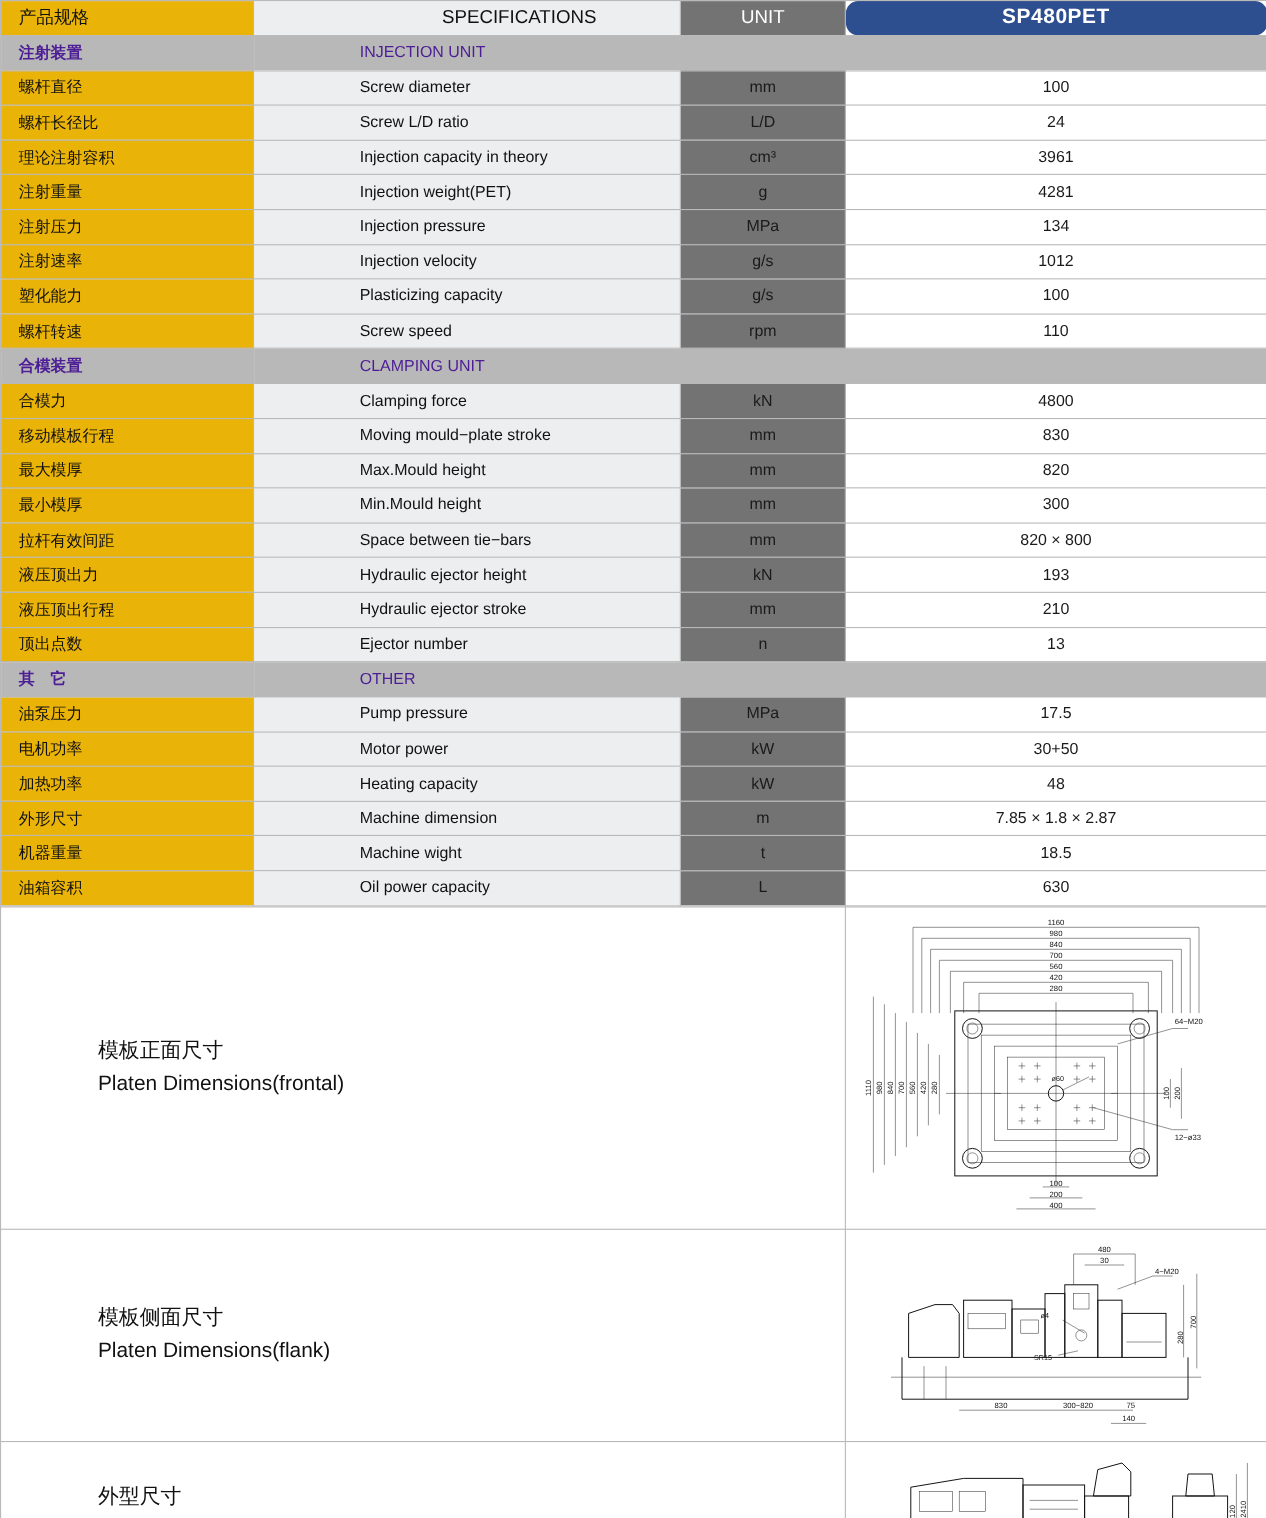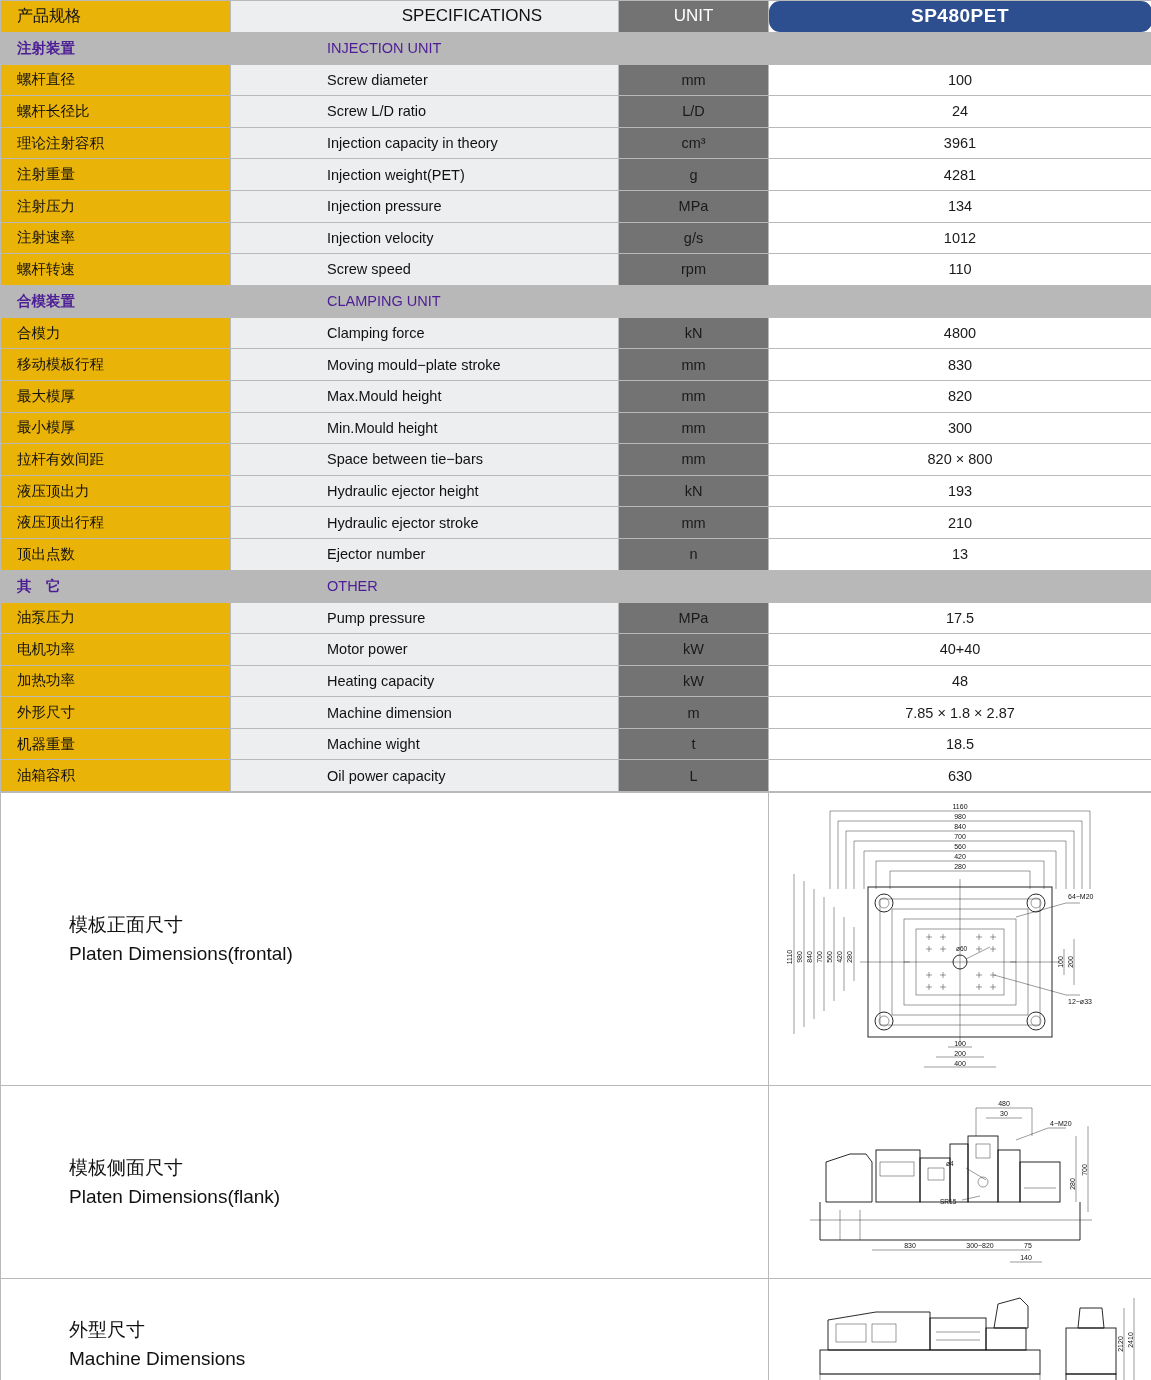--- a/index.html
+++ b/index.html
@@ -51,21 +51,21 @@
     height:29px;
   }
   tr.section td.en{font-weight:normal;background:#b8b8b8 !important;}
   tr.section td.unit, tr.section td.val{background:#b8b8b8 !important;}
 
   
   .diagrams{width:1151px;border-collapse:collapse;table-layout:fixed;}
   .diagrams col.left{width:768px;}
   .diagrams col.right{width:383px;}
   .diagrams td{border:1px solid #b9b9b9;vertical-align:middle;}
-  .dlabel{padding-left:68px;margin-top:13px;}
+  .dlabel{padding-left:88px;margin-top:13px;}
   .dlabel .cn{font-size:19px;line-height:1.55;color:#111;}
   .dlabel .en{font-size:19px;line-height:1.55;color:#111;}
   .dimg{text-align:center;padding:4px 0;}
   svg{display:block;margin:0 auto;}
   .dim{font-family:"Liberation Sans", sans-serif;font-size:7px;fill:#111;}
   .dim6{font-family:"Liberation Sans", sans-serif;font-size:6.5px;fill:#111;}
   .lnt{stroke:#222;stroke-width:.45;fill:none;}
   .bd{stroke:#111;stroke-width:.9;fill:none;}
 </style>
 </head>
@@ -124,20 +124,26 @@
         <td class="unit">MPa</td>
         <td class="val">134</td>
       </tr>
       <tr>
         <td class="cn">注射速率</td>
         <td class="en">Injection velocity</td>
         <td class="unit">g/s</td>
         <td class="val">1012</td>
       </tr>
       <tr>
+        <td class="cn">塑化能力</td>
+        <td class="en">Plasticizing capacity</td>
+        <td class="unit">g/s</td>
+        <td class="val">100</td>
+      </tr>
+      <tr>
         <td class="cn">螺杆转速</td>
         <td class="en">Screw speed</td>
         <td class="unit">rpm</td>
         <td class="val">110</td>
       </tr>
 
       <tr class="section">
         <td class="cn">合模装置</td>
         <td class="en">CLAMPING UNIT</td>
         <td class="unit"></td>
@@ -201,21 +207,21 @@
       <tr>
         <td class="cn">油泵压力</td>
         <td class="en">Pump pressure</td>
         <td class="unit">MPa</td>
         <td class="val">17.5</td>
       </tr>
       <tr>
         <td class="cn">电机功率</td>
         <td class="en">Motor power</td>
         <td class="unit">kW</td>
-        <td class="val">40+40</td>
+        <td class="val">30+50</td>
       </tr>
       <tr>
         <td class="cn">加热功率</td>
         <td class="en">Heating capacity</td>
         <td class="unit">kW</td>
         <td class="val">48</td>
       </tr>
       <tr>
         <td class="cn">外形尺寸</td>
         <td class="en">Machine dimension</td>

